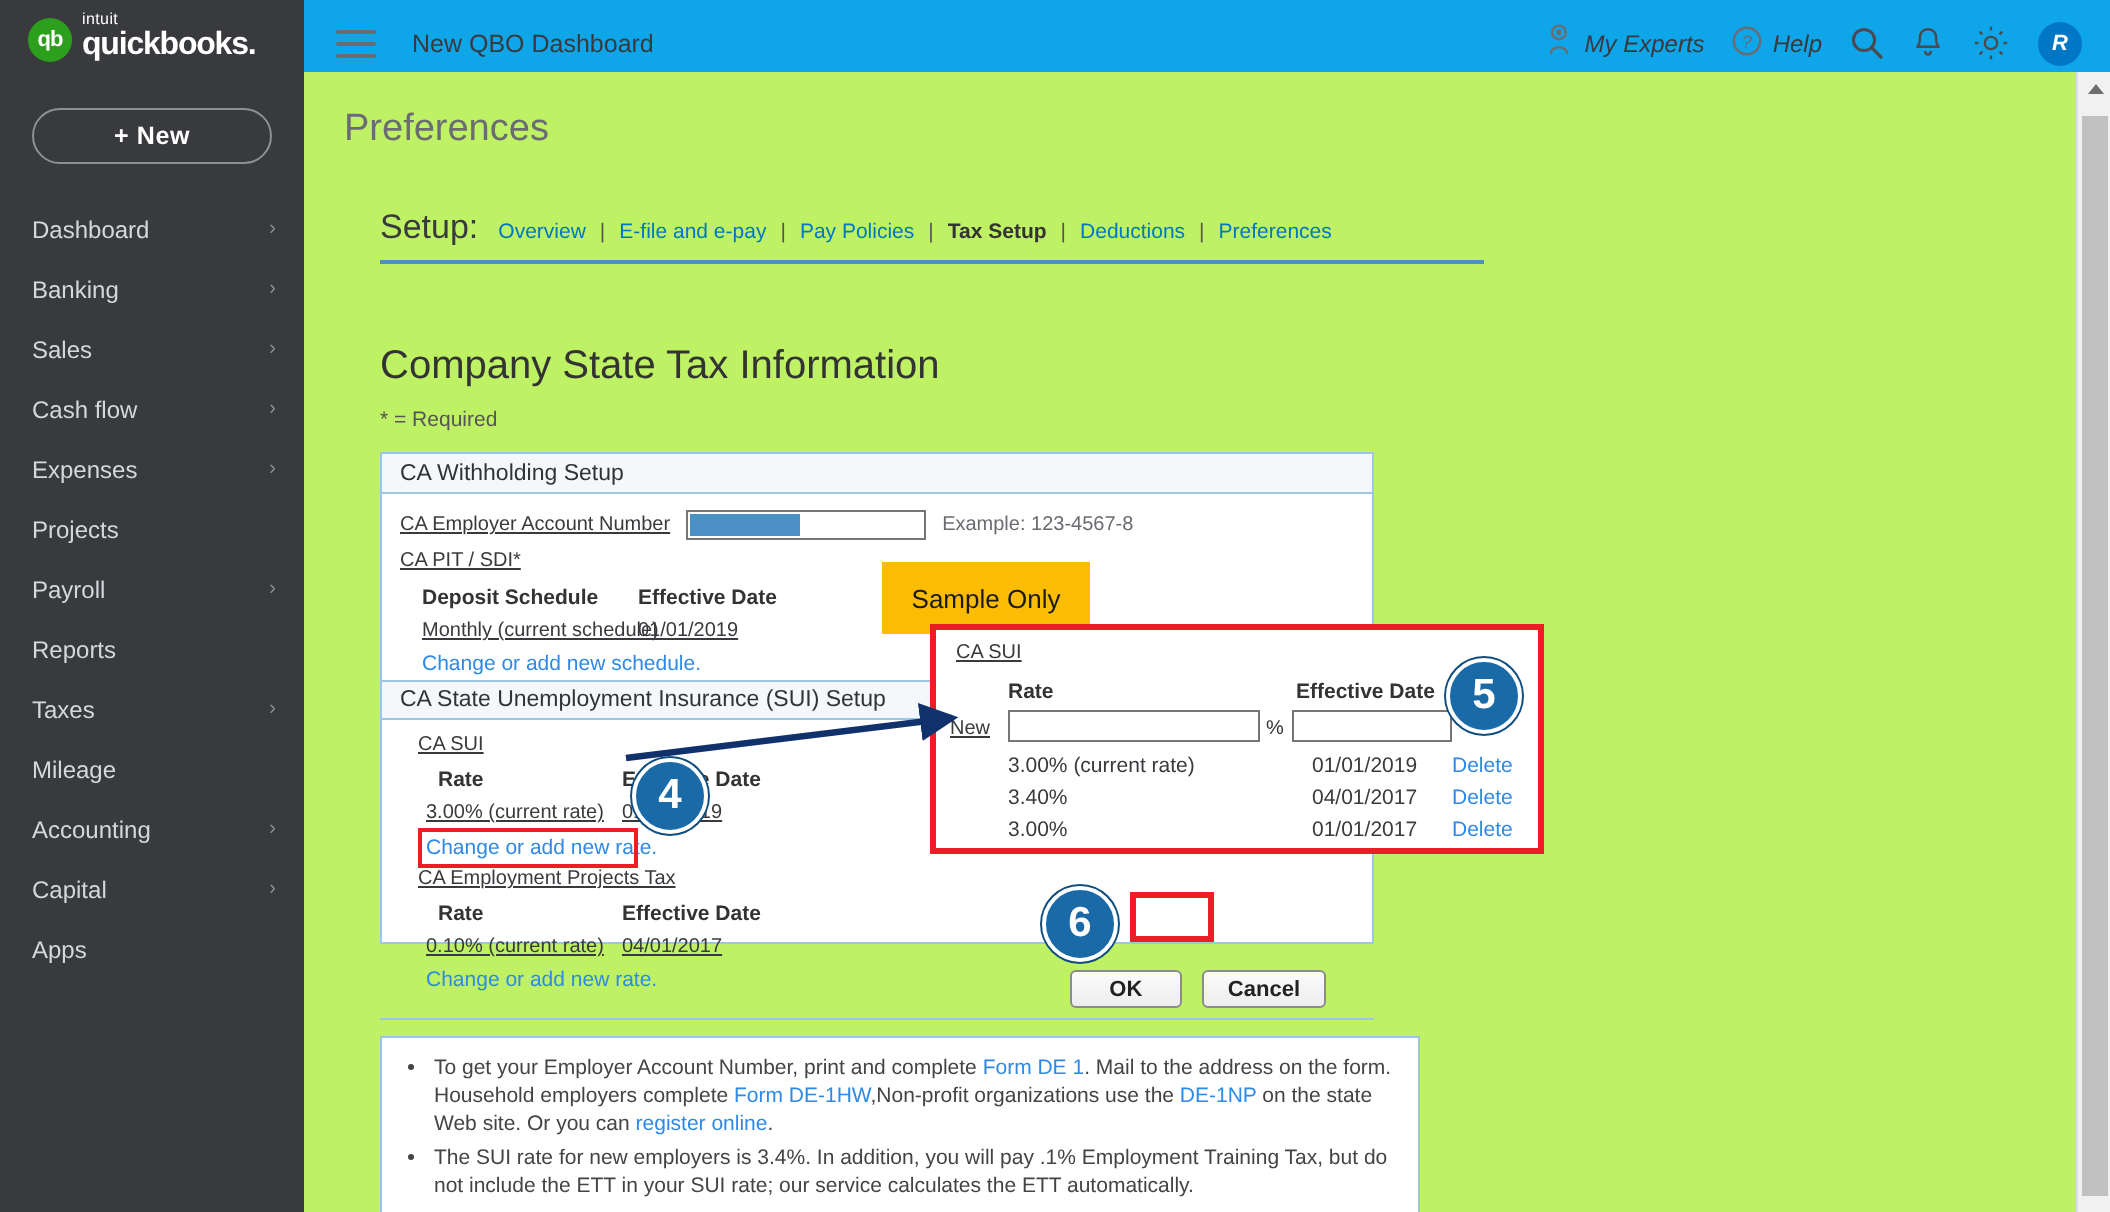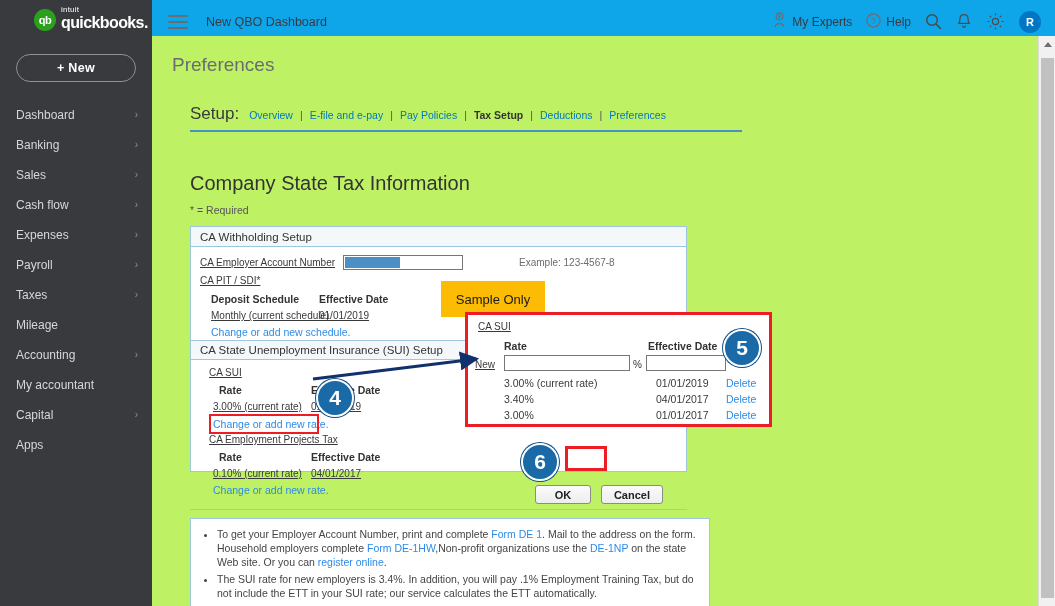--- a/index.html
+++ b/index.html
@@ -29,21 +29,20 @@
     padding-left: 14px;
   }
   .qb-logo { display: flex; align-items: flex-end; gap: 5px; }
   .qb-circle {
     width: 22px; height: 22px; border-radius: 50%;
     background: #2ca01c;
     display: flex; align-items: center; justify-content: center;
     color: #fff; font-size: 11px; font-weight: bold;
     letter-spacing: -0.5px;
     font-family: "Liberation Sans", sans-serif;
-    margin-left: 20px;
   }
   .logo-text-wrap { display: flex; flex-direction: column; line-height: 1; }
   .logo-intuit { font-size: 8px; color: #ffffff; letter-spacing: .2px; margin-bottom: 1px; }
   .logo-qb { font-size: 16px; color: #ffffff; font-weight: bold; letter-spacing: -0.6px; }
 
   #new-btn {
     margin: 18px auto 0 auto;
     width: 120px; height: 28px;
     border: 1px solid #8d9096;
     border-radius: 16px;
@@ -86,20 +85,21 @@
   #hamburger span { display:block; height: 2px; background: #6b6c72; border-radius: 1px; }
   #page-tab-title {
     margin-left: 18px;
     font-size: 12.5px; color: #393a3d;
   }
   #top-right {
     margin-left: auto;
     display: flex; align-items: center;
     gap: 14px;
     padding-right: 14px;
+    font-style: italic;
   }
   .top-action {
     display: flex; align-items: center; gap: 5px;
     font-size: 12px; color: #393a3d;
     cursor: pointer;
   }
   .top-icon-btn { cursor: pointer; display:flex; align-items:center; }
   #avatar {
     width: 22px; height: 22px; border-radius: 50%;
     background: #0077c5; color: #fff;
@@ -197,21 +197,21 @@
     border: 1px solid #767676;
     background: #ffffff;
     position: relative;
     cursor: text;
   }
   #acct-input-sel {
     position: absolute; left: 1px; top: 1px;
     width: 55px; height: 11px;
     background: #4a90c4;
   }
-  #acct-example { font-size: 10px; color: #6b6c72; margin-left: 48px; }
+  #acct-example { font-size: 10px; color: #6b6c72; }
 
   #pit-label { position: absolute; left: 9px; top: 48px; }
   #ws-head-schedule { position: absolute; left: 20px; top: 66px; }
   #ws-head-effdate { position: absolute; left: 128px; top: 66px; }
   #ws-val-schedule { position: absolute; left: 20px; top: 83px; }
   #ws-val-effdate { position: absolute; left: 128px; top: 83px; }
   #ws-link { position: absolute; left: 20px; top: 99px; }
 
   #sample-only {
     position: absolute; left: 250px; top: 54px;
@@ -375,36 +375,39 @@
         </div>
         <div class="nav-item">
           <span>Cash flow</span>
           <span class="nav-chevron">›</span>
         </div>
         <div class="nav-item">
           <span>Expenses</span>
           <span class="nav-chevron">›</span>
         </div>
         <div class="nav-item">
+          <span>Projects</span>
+        </div>
+        <div class="nav-item">
           <span>Payroll</span>
           <span class="nav-chevron">›</span>
         </div>
         <div class="nav-item">
+          <span>Reports</span>
+        </div>
+        <div class="nav-item">
           <span>Taxes</span>
           <span class="nav-chevron">›</span>
         </div>
         <div class="nav-item">
           <span>Mileage</span>
         </div>
         <div class="nav-item">
           <span>Accounting</span>
           <span class="nav-chevron">›</span>
-        </div>
-        <div class="nav-item">
-          <span>My accountant</span>
         </div>
         <div class="nav-item">
           <span>Capital</span>
           <span class="nav-chevron">›</span>
         </div>
         <div class="nav-item">
           <span>Apps</span>
         </div>
       </div>
   </div>

